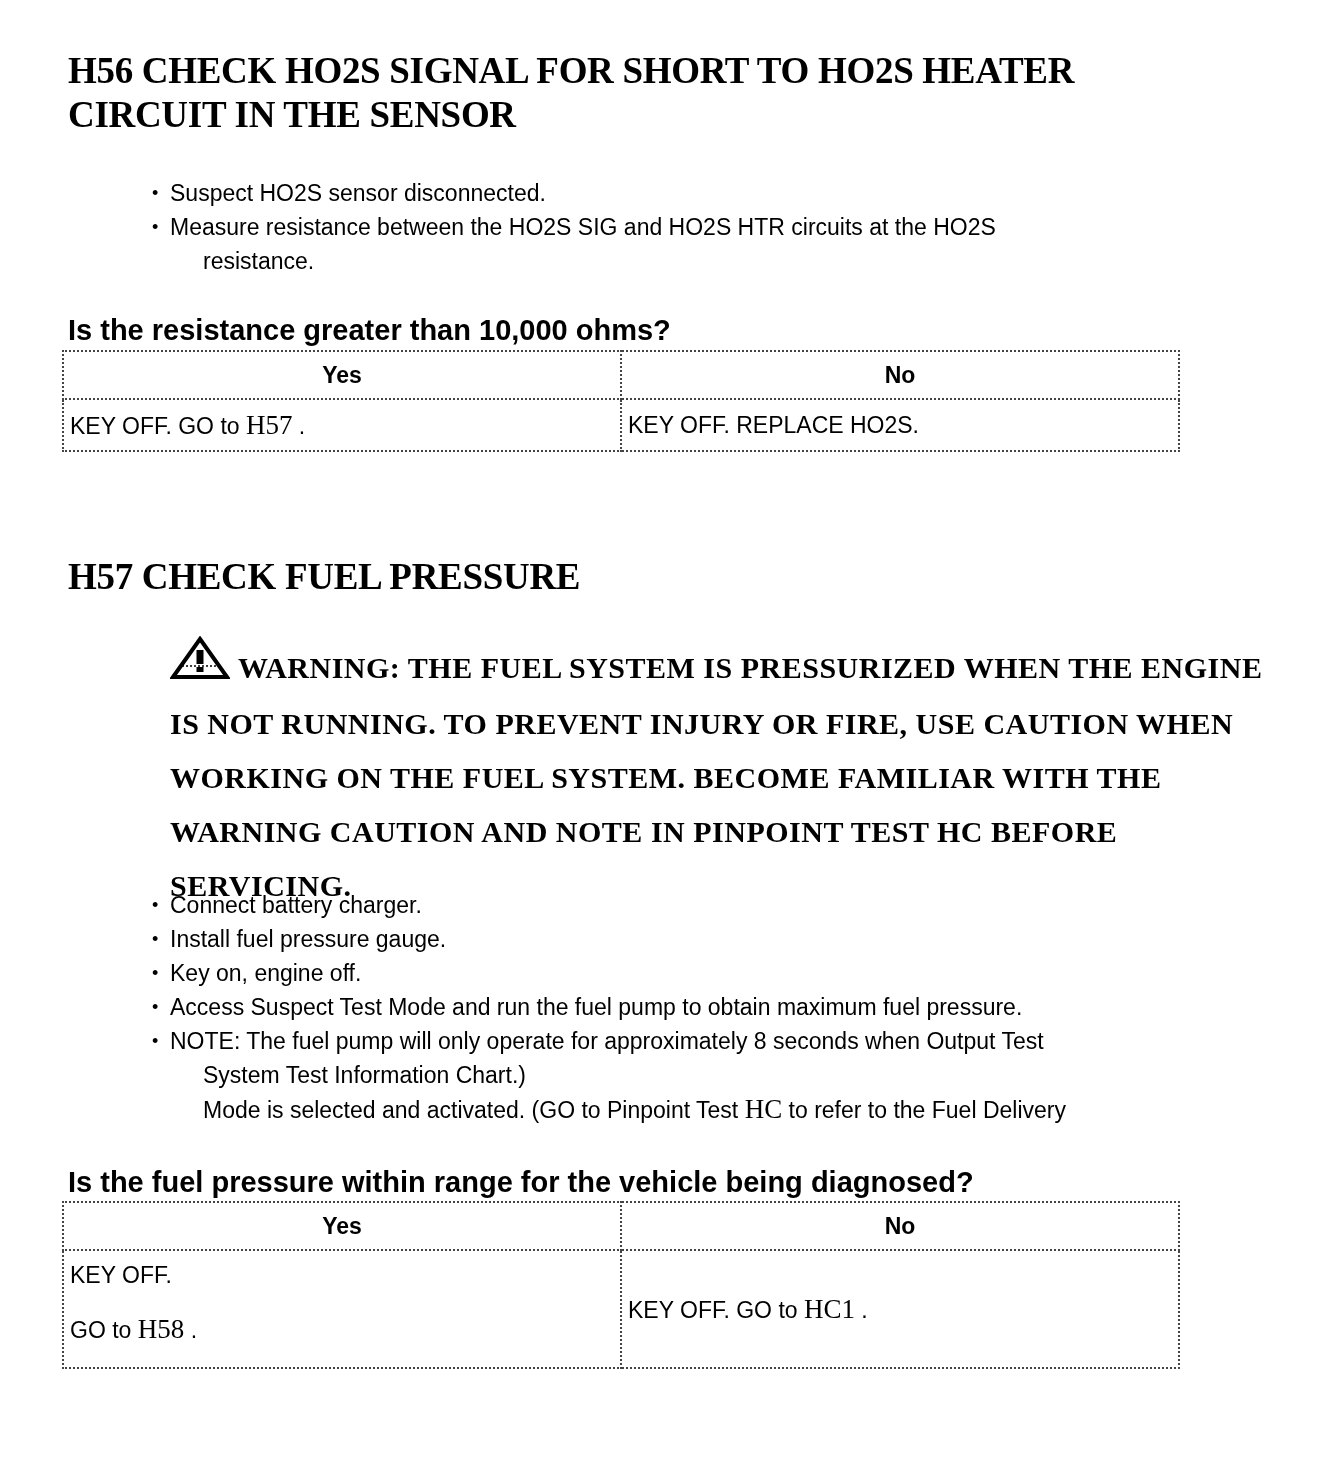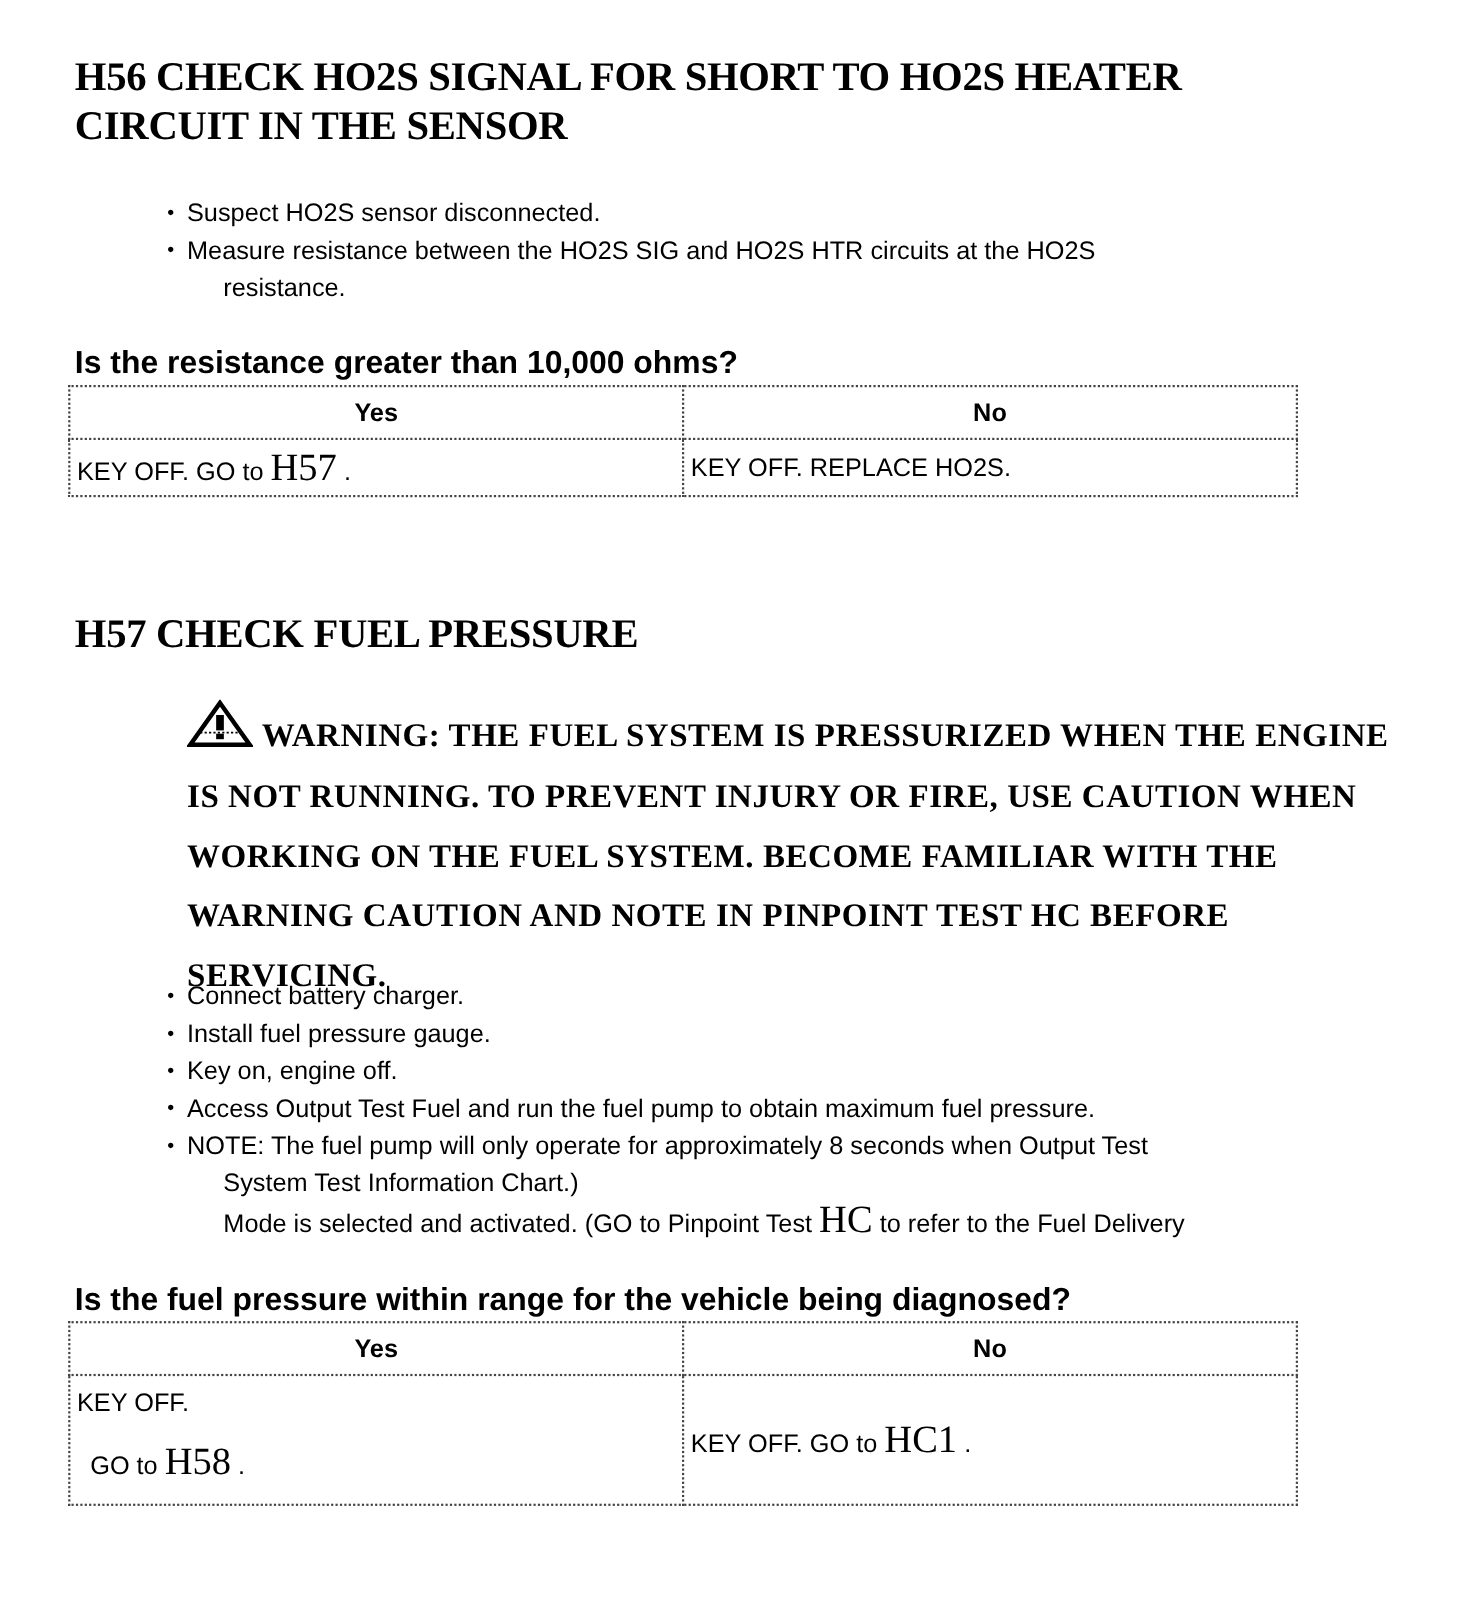--- a/index.html
+++ b/index.html
@@ -7,21 +7,21 @@
   .h { position: absolute; left: 68px; font-family: "Liberation Serif", serif; font-weight: bold; font-size: 37px; line-height: 44px; margin: 0; letter-spacing: -0.3px; }
   .bullets { position: absolute; left: 150px; font-family: "Liberation Sans", sans-serif; font-size: 23px; line-height: 34px; margin: 0; padding: 0; list-style: none; }
   .bullets li { position: relative; padding-left: 20px; }
   .bullets li::before { content: "•"; position: absolute; left: 2px; top: 0; font-size: 18px; }
   .bullets li .cont { display: block; padding-left: 33px; }
   .q { position: absolute; left: 68px; font-family: "Liberation Sans", sans-serif; font-weight: bold; font-size: 29px; line-height: 28px; margin: 0; }
   table.yn { position: absolute; left: 62px; width: 1118px; border-collapse: collapse; font-family: "Liberation Sans", sans-serif; font-size: 23px; }
   table.yn th, table.yn td { border: 2px dotted #444; padding: 0 6px; }
   table.yn th { font-weight: bold; text-align: center; height: 46px; }
   table.yn td { text-align: left; vertical-align: middle; }
-  .ref { font-family: "Liberation Serif", serif; font-size: 35px; }
+  .ref { font-family: "Liberation Serif", serif; font-size: 27px; }
   .warn { position: absolute; left: 170px; width: 1110px; font-family: "Liberation Serif", serif; font-weight: bold; font-size: 30px; line-height: 54px; letter-spacing: 0.5px; margin: 0; }
   .warn-icon { display: inline-block; vertical-align: -2px; margin-right: 8px; }
 </style>
 </head>
 <body>
 
 <h1 class="h" style="top:49px; width:1150px;">H56 CHECK HO2S SIGNAL FOR SHORT TO HO2S HEATER CIRCUIT IN THE SENSOR</h1>
 
 <ul class="bullets" style="top:176px;">
   <li><span>Suspect HO2S sensor disconnected.</span></li>
@@ -53,33 +53,33 @@
       <rect x="26.5" y="31" width="7" height="5" fill="#000"></rect>
       <line x1="12" y1="30" x2="48" y2="30" stroke="#000" stroke-width="1.5" stroke-dasharray="2,2"></line>
     </svg>
   </span><span>WARNING: THE FUEL SYSTEM IS PRESSURIZED WHEN THE ENGINE IS NOT RUNNING. TO PREVENT INJURY OR FIRE, USE CAUTION WHEN WORKING ON THE FUEL SYSTEM. BECOME FAMILIAR WITH THE WARNING CAUTION AND NOTE IN PINPOINT TEST HC BEFORE SERVICING.</span>
 </p>
 
 <ul class="bullets" style="top:888px;">
   <li><span>Connect battery charger.</span></li>
   <li><span>Install fuel pressure gauge.</span></li>
   <li><span>Key on, engine off.</span></li>
-  <li><span>Access Output Test Fuel and run the fuel pump to obtain maximum fuel pressure.</span></li>
+  <li><span>Access Suspect Test Mode and run the fuel pump to obtain maximum fuel pressure.</span></li>
   <li><span>NOTE: The fuel pump will only operate for approximately 8 seconds when Output Test</span><span class="cont">System Test Information Chart.)</span><span class="cont"><span>Mode is selected and activated. (GO to Pinpoint Test </span><a class="ref">HC</a><span> to refer to the Fuel Delivery</span></span></li>
 </ul>
 
 <p class="q" style="top:1168px;">Is the fuel pressure within range for the vehicle being diagnosed?</p>
 
 <table class="yn" style="top:1201px;">
   <tbody>
       <tr>
     <th style="width:50%;">Yes</th>
     <th>No</th>
   </tr>
   <tr style="height:118px;">
     <td style="line-height:70px; vertical-align:top;">
       <div style="line-height:48px;">KEY OFF.</div>
-      <div style="line-height:60px;margin-left:12px;"><span>GO to </span><a class="ref">H58</a><span> .</span></div>
+      <div style="line-height:60px;"><span>GO to </span><a class="ref">H58</a><span> .</span></div>
     </td>
     <td><span>KEY OFF. GO to </span><a class="ref">HC1</a><span> .</span></td>
   </tr>
 </tbody>
   </table>
 
 </body></html>

